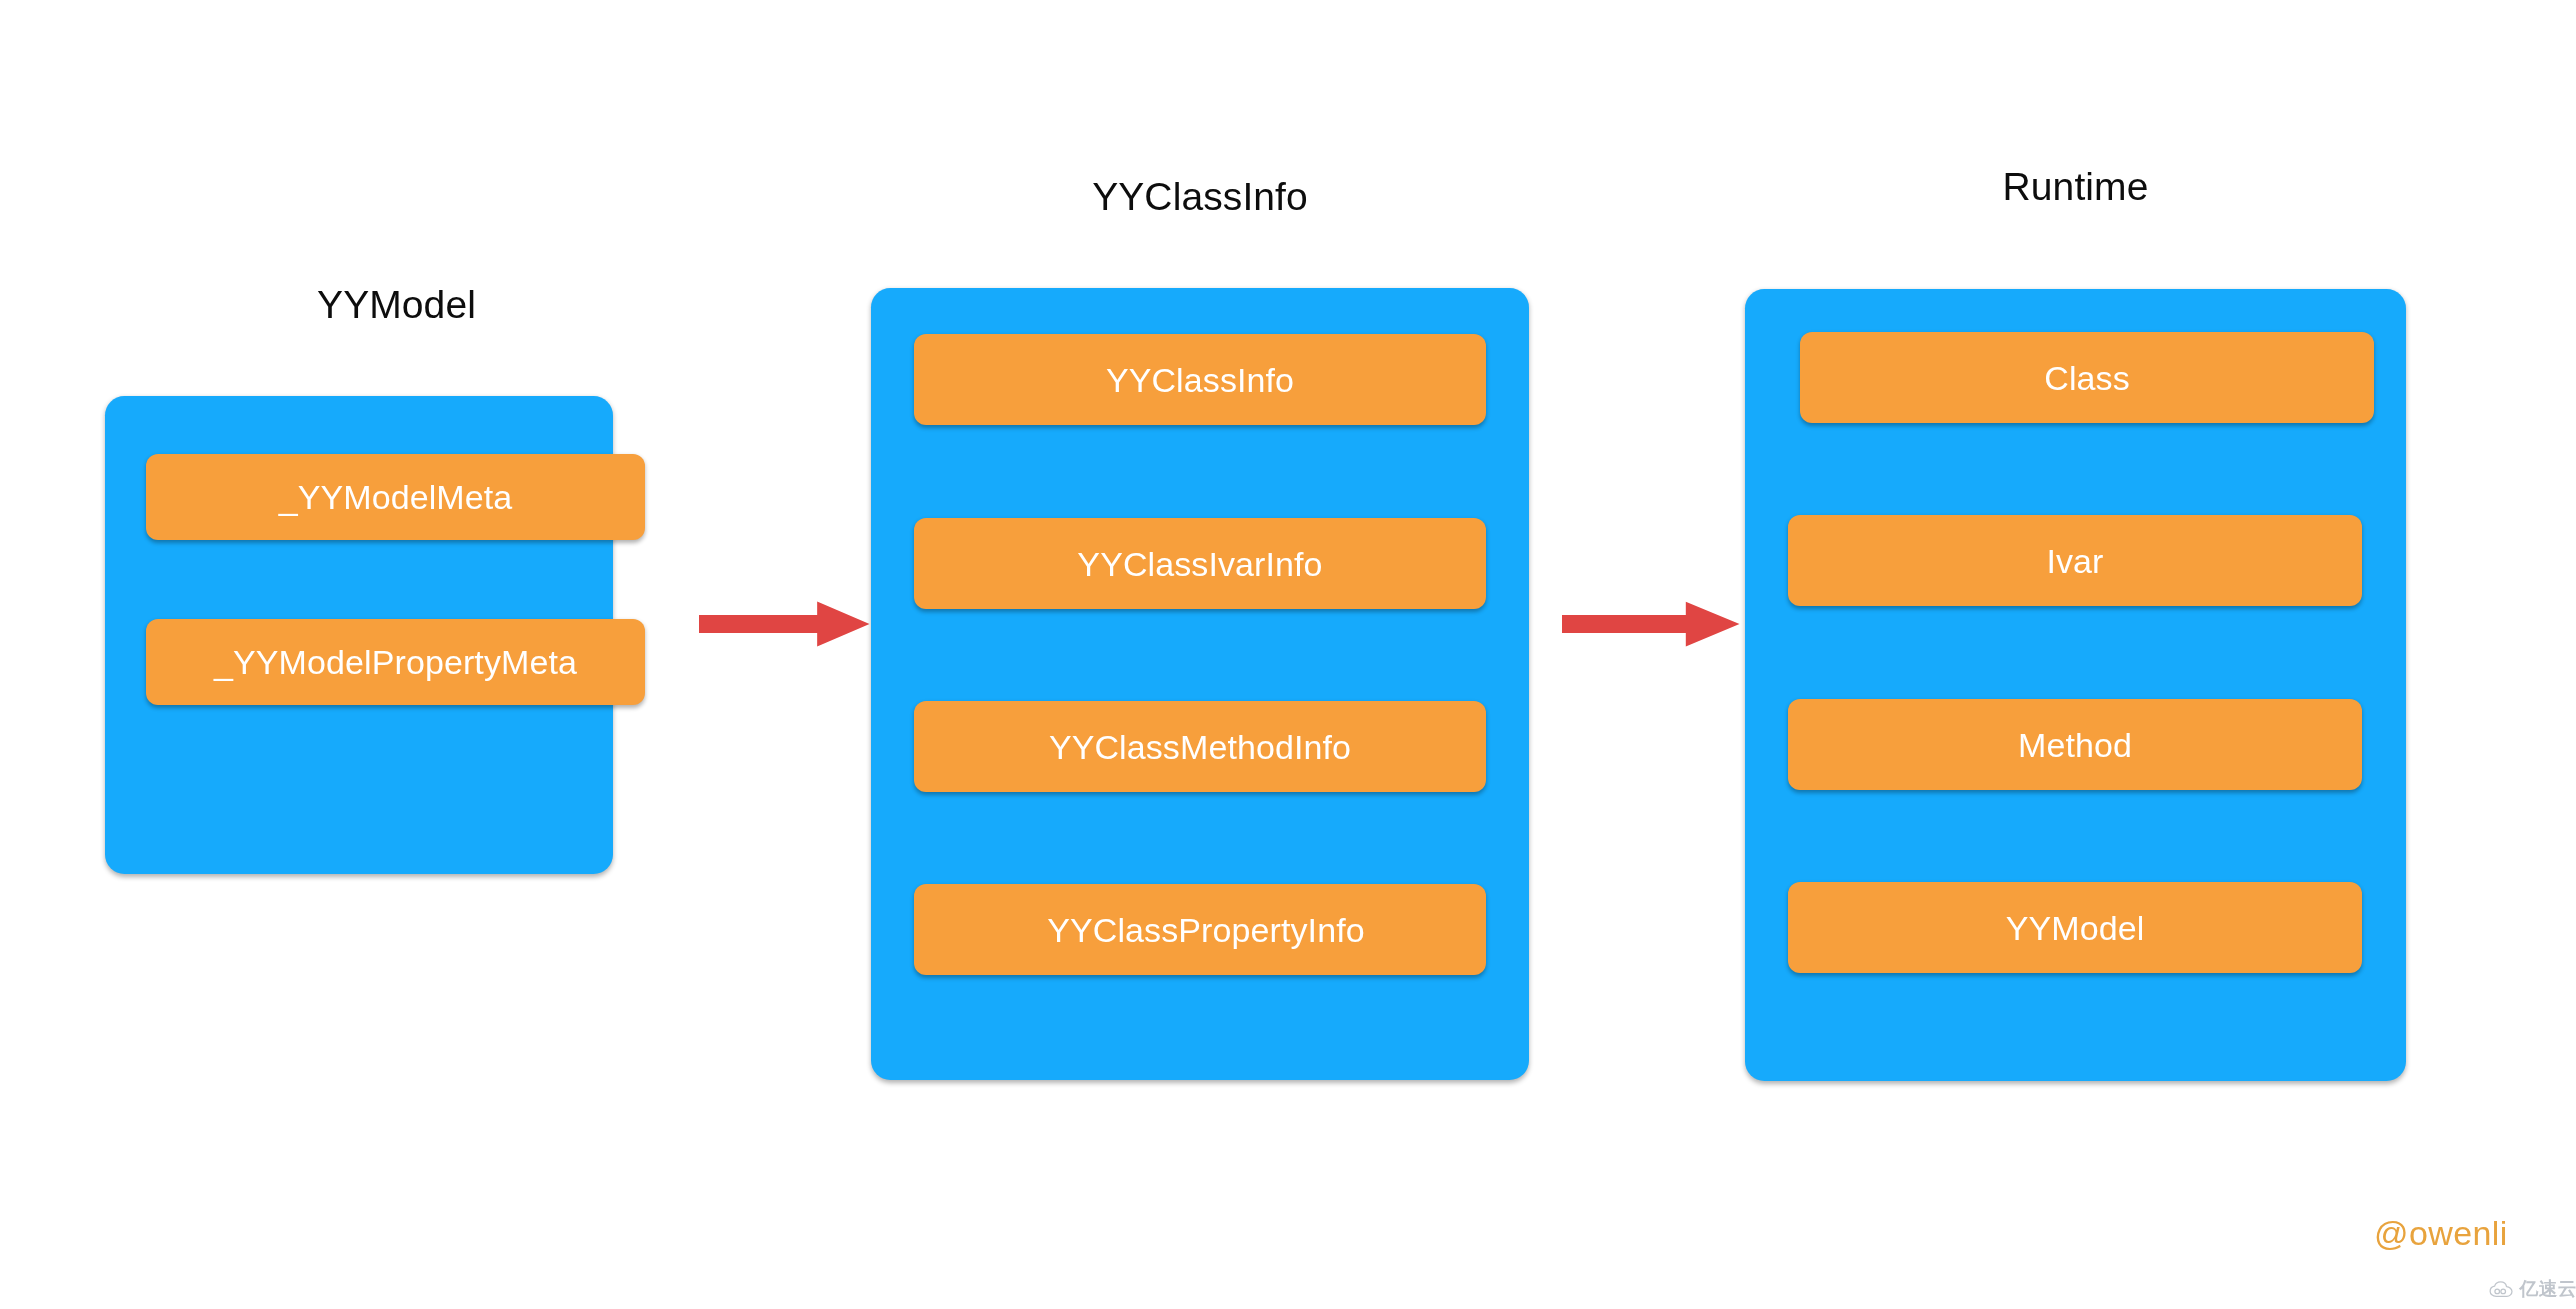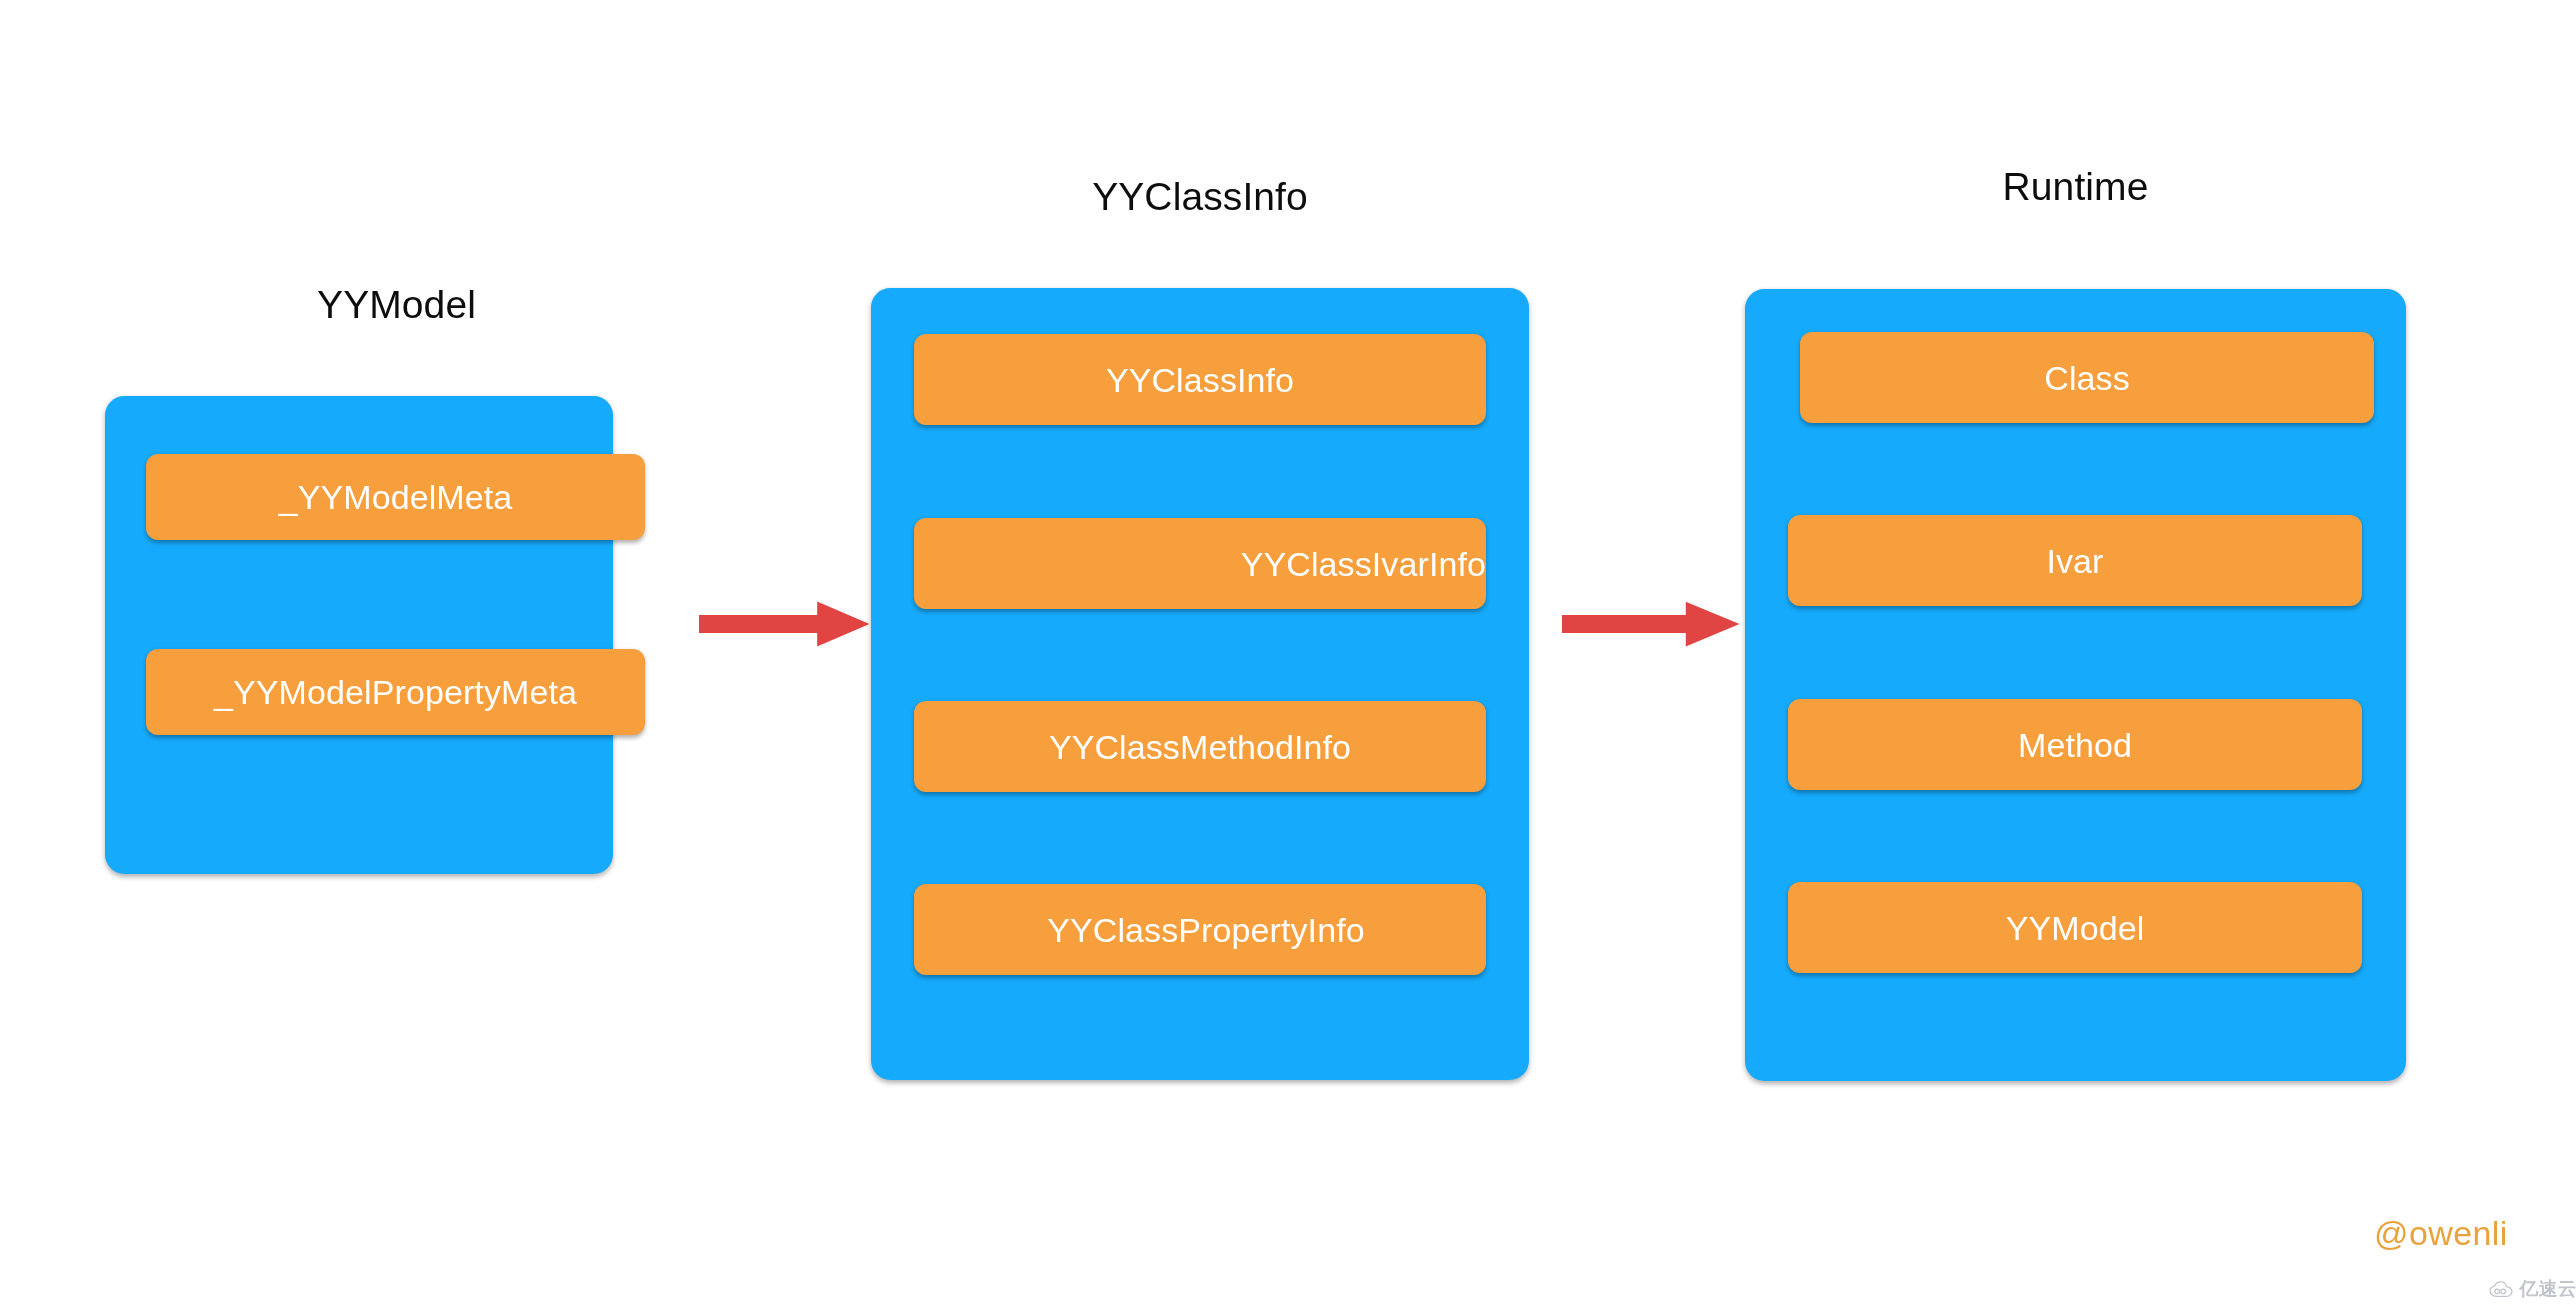--- a/index.html
+++ b/index.html
@@ -115,21 +115,21 @@
 
   <div class="group" style="left:105px; top:284px; width:583px; height:590px;">
     <div class="group-title" style="top:0px;">YYModel</div>
 
     <div class="panel" style="left:0px; top:112px; width:508px; height:478px;">
 
       <div class="item" style="left:41px; top:58px; width:499px; height:86px;">
         <span class="item-label">_YYModelMeta</span>
       </div>
 
-      <div class="item" style="left:41px; top:223px; width:499px; height:86px;margin-top:30px;">
+      <div class="item" style="left:41px; top:223px; width:499px; height:86px;">
         <span class="item-label">_YYModelPropertyMeta</span>
       </div>
 
     </div>
   </div>
 
   <div class="arrow" style="left:699px; top:594px; width:172px; height:60px;">
     <svg width="172" height="60" viewBox="0 0 230 80">
       <path d="M0 28 L158 28 L158 10 L228 40 L158 70 L158 52 L0 52 Z" fill="#e04543"></path>
     </svg>
@@ -137,21 +137,21 @@
 
   <div class="group" style="left:871px; top:176px; width:658px; height:908px;">
     <div class="group-title" style="top:0px;">YYClassInfo</div>
 
     <div class="panel" style="left:0px; top:112px; width:658px; height:792px;">
 
       <div class="item" style="left:43px; top:46px; width:572px; height:91px;">
         <span class="item-label">YYClassInfo</span>
       </div>
 
-      <div class="item" style="left:43px; top:230px; width:572px; height:91px;justify-content:flex-end;">
+      <div class="item" style="left:43px; top:230px; width:572px; height:91px;">
         <span class="item-label">YYClassIvarInfo</span>
       </div>
 
       <div class="item" style="left:43px; top:413px; width:572px; height:91px;">
         <span class="item-label">YYClassMethodInfo</span>
       </div>
 
       <div class="item" style="left:43px; top:596px; width:572px; height:91px;padding-left:12px;">
         <span class="item-label">YYClassPropertyInfo</span>
       </div>

